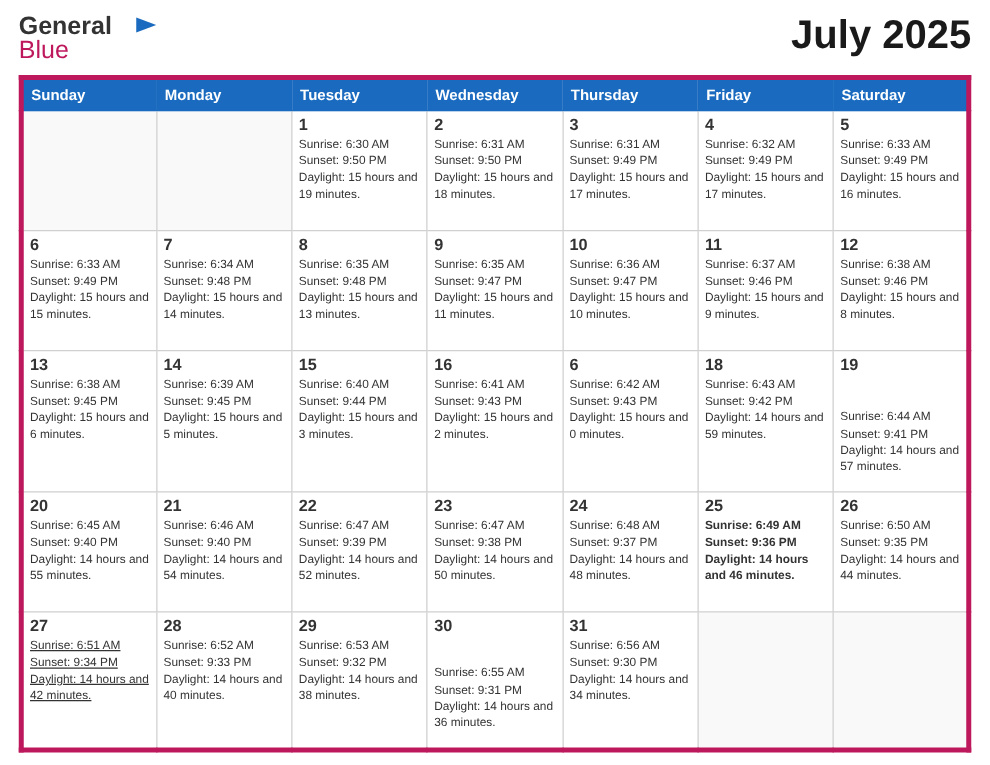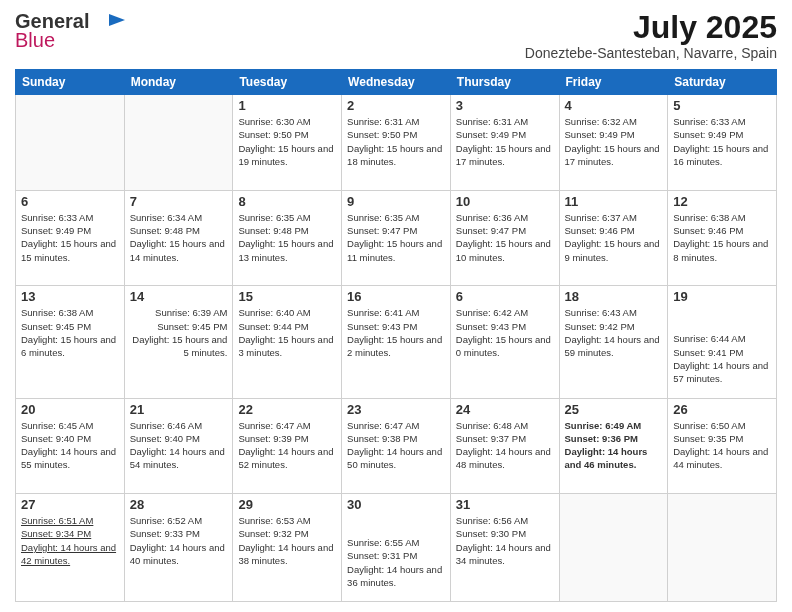--- a/index.html
+++ b/index.html
@@ -36,21 +36,21 @@
       color: #1a1a1a;
       font-weight: 700;
       line-height: 1.1;
     }
     .location {
       font-size: 14px;
       color: #444;
     }
     .calendar {
       flex: 1;
-      border: 1px solid #be185d;
+      border: 4px solid #be185d;
       border-collapse: collapse;
       width: 100%;
       table-layout: fixed;
     }
     .calendar th {
       background-color: #1a6bbf;
       color: white;
       text-align: left;
       padding: 5px 6px;
       font-size: 12px;
@@ -90,21 +90,20 @@
       <div style="display:flex; align-items:center; gap:16px;">
         <span style="font-size:20px; font-weight:bold; color:#333;">General</span>
         <svg width="20" height="20" viewBox="0 0 20 20" style="margin-left:2px;">
           <polygon points="2,2 18,8 2,14" fill="#1a6bbf"></polygon>
         </svg>
       </div>
       <span style="font-size:20px; font-weight:normal; color:#be185d; margin-top:-4px;">Blue</span>
     </div>
     <div class="title-section">
       <div class="month-year">July 2025</div>
-      <div class="location">Doneztebe-Santesteban, Navarre, Spain</div>
     </div>
   </div>
 
   <table class="calendar">
     <thead>
       <tr id="weekday-header">
           <th>Sunday</th>
           <th>Monday</th>
           <th>Tuesday</th>
           <th>Wednesday</th>
@@ -194,21 +193,21 @@
         </tr>
         <tr>
           <td>
             <span class="day-number">13</span>
             <div class="cell-info" style="white-space: pre-line;">Sunrise: 6:38 AM
 Sunset: 9:45 PM
 Daylight: 15 hours and 6 minutes.</div>
           </td>
           <td>
             <span class="day-number">14</span>
-            <div class="cell-info" style="white-space: pre-line; text-align: right;">Sunrise: 6:39 AM
+            <div class="cell-info" style="white-space: pre-line;">Sunrise: 6:39 AM
 Sunset: 9:45 PM
 Daylight: 15 hours and 5 minutes.</div>
           </td>
           <td>
             <span class="day-number">15</span>
             <div class="cell-info" style="white-space: pre-line;">Sunrise: 6:40 AM
 Sunset: 9:44 PM
 Daylight: 15 hours and 3 minutes.</div>
           </td>
           <td>

